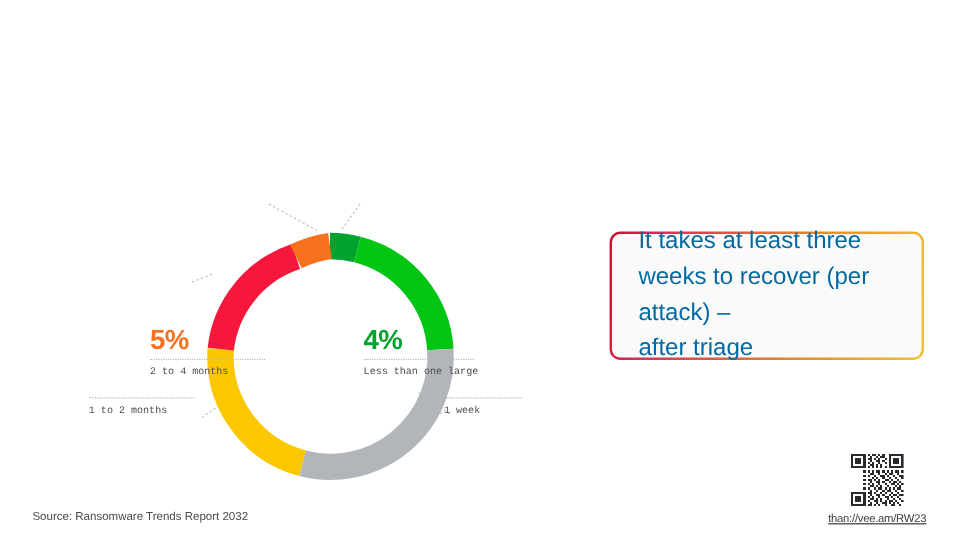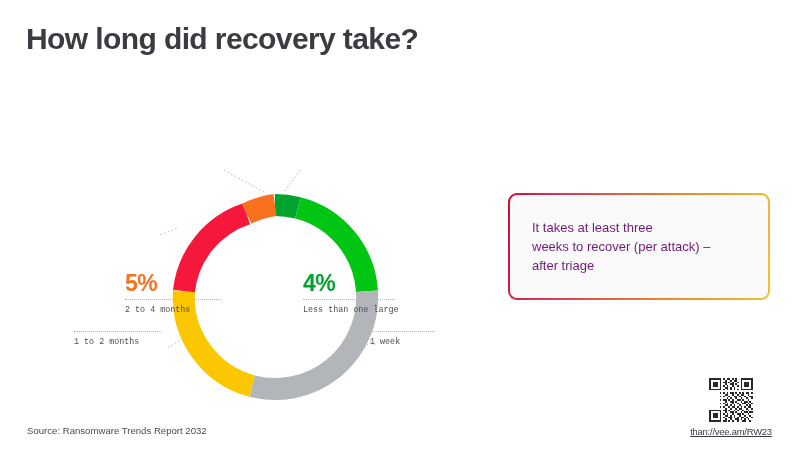--- a/index.html
+++ b/index.html
@@ -117,23 +117,23 @@
     width: 100%;
     height: 100%;
     box-sizing: border-box;
     background: #fafafa;
     border-radius: 7px;
     display: flex;
     align-items: center;
     padding: 0 22px;
   }
   #quote-text {
-    font-size: 13px;
+    font-size: 20px;
     line-height: 1.48;
-    color: #701a75;
+    color: #0369a1;
     white-space: pre-line;
   }
 
   
   #source {
     position: absolute;
     left: 27px;
     top: 425px;
     font-size: 9.6px;
     color: #4a4a50;
@@ -159,21 +159,20 @@
     text-decoration: underline;
     white-space: nowrap;
     letter-spacing: -0.2px;
   }
 </style>
 </head>
 <body>
 
 <div id="slide">
 
-  <div id="title">How long did recovery take?</div>
 
   <div id="chart-area">
 
     <svg id="donut-svg" width="500" height="290" viewBox="0 0 500 290">
 
       <g stroke="#c3c3c7" stroke-width="1" stroke-dasharray="2,2" fill="none">
         <line x1="224" y1="40" x2="264" y2="62"></line>
         <line x1="160" y1="105" x2="178" y2="98"></line>
         <line x1="168" y1="218" x2="190" y2="203"></line>
         <line x1="300" y1="40" x2="285" y2="61"></line>

